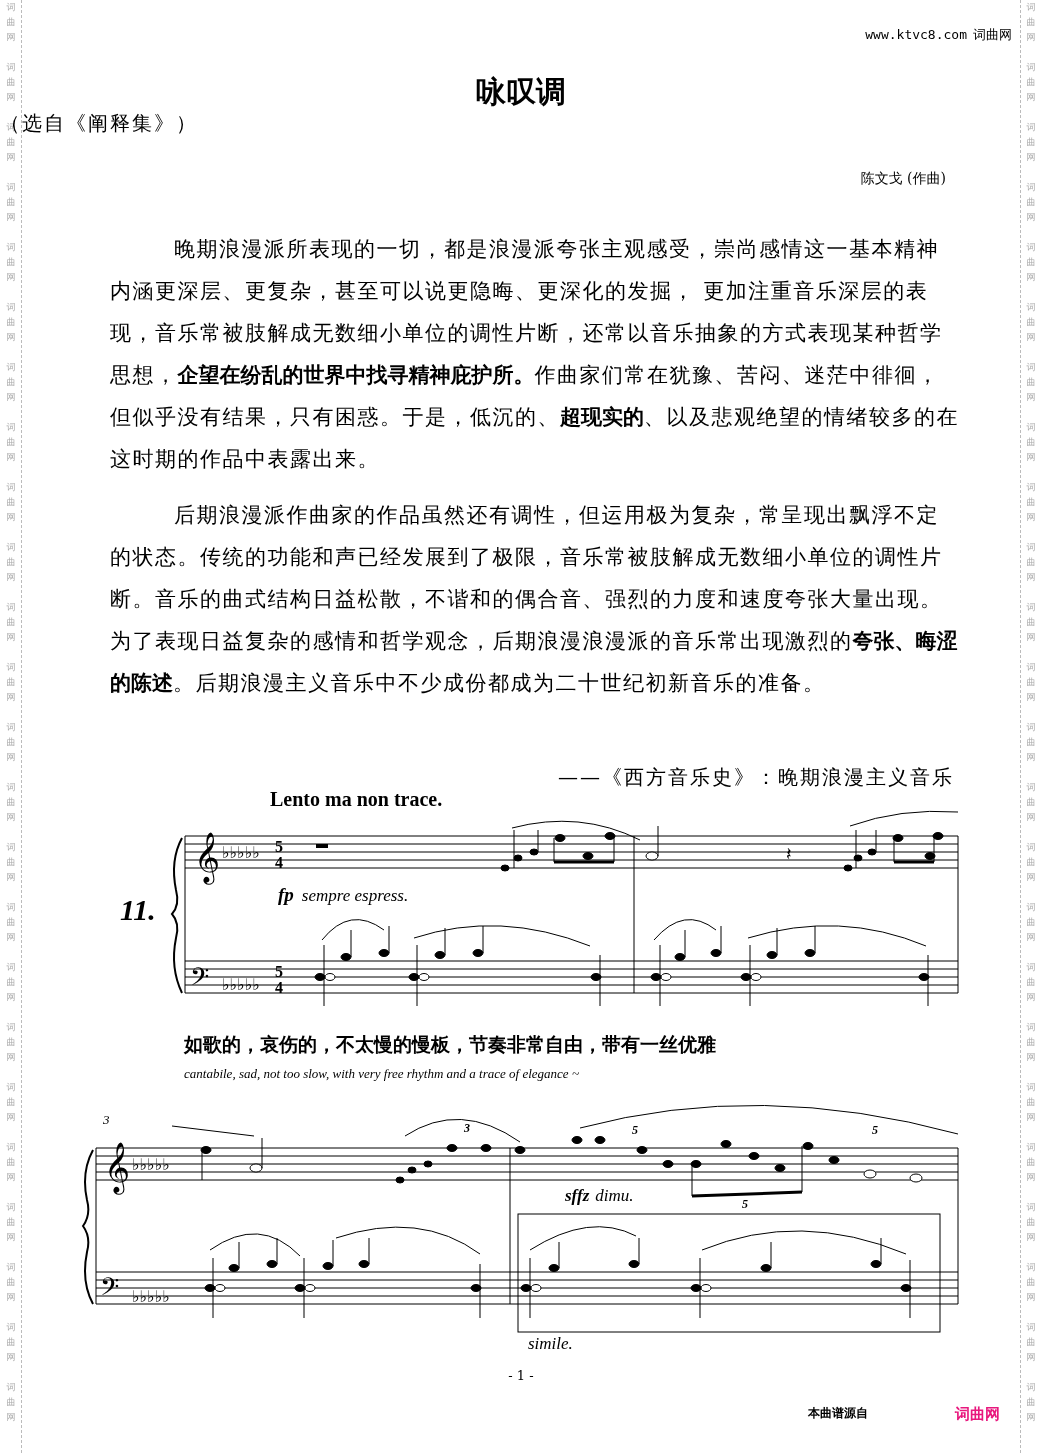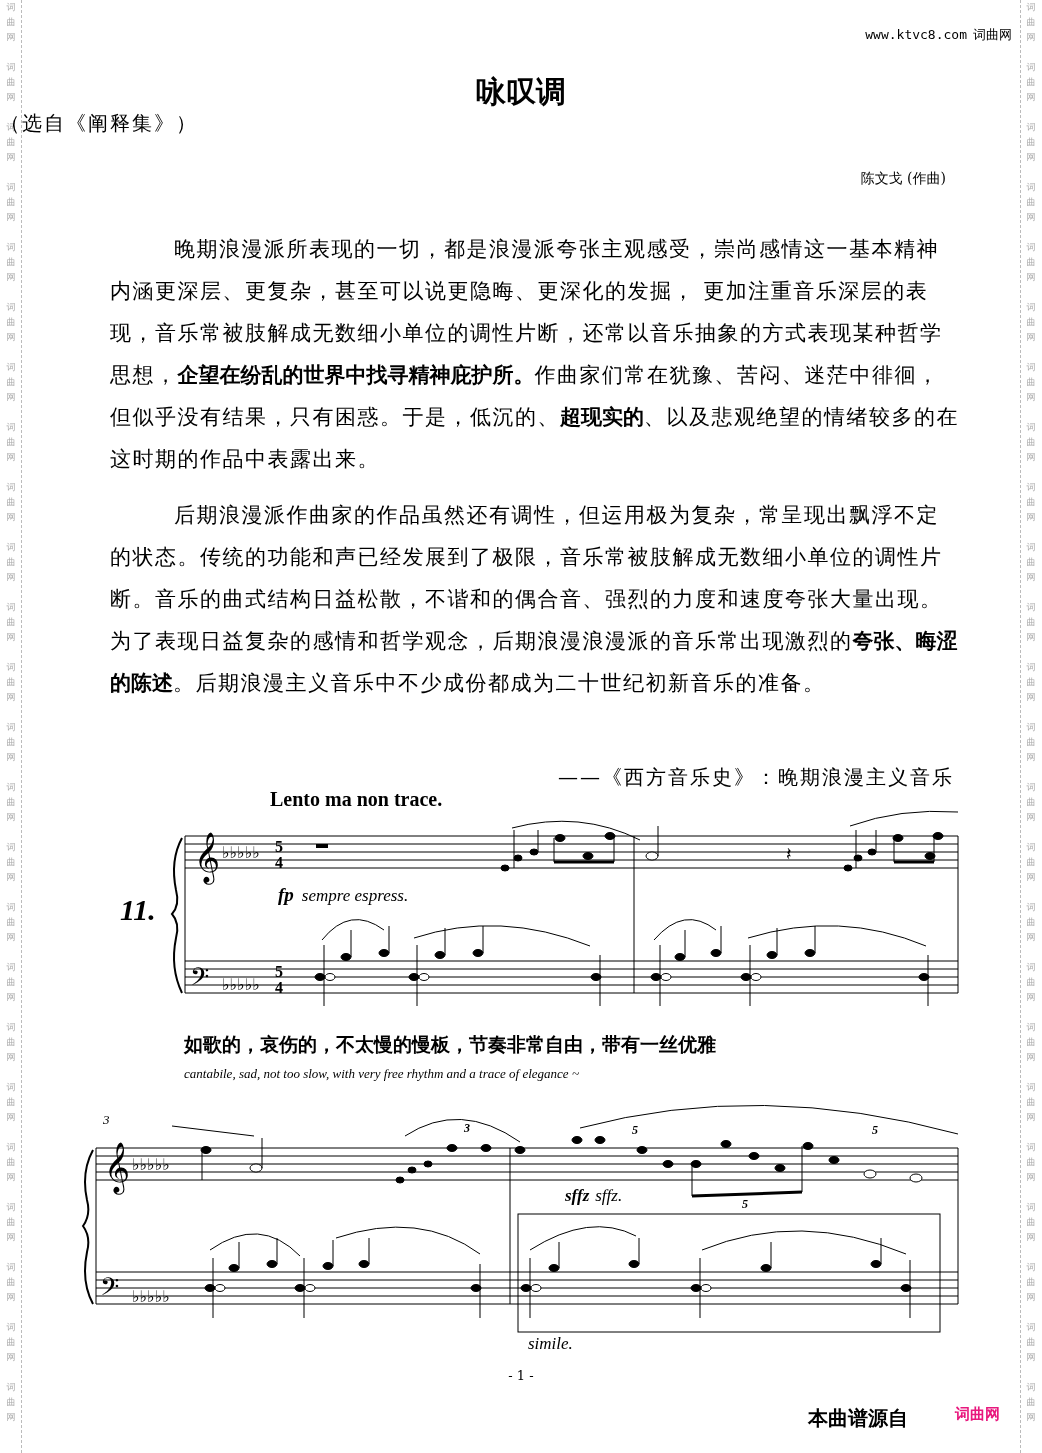--- a/index.html
+++ b/index.html
@@ -25,21 +25,21 @@
   .sys-num { position: absolute; top: 893px; left: 120px; font-family: "Liberation Serif", serif; font-weight: bold; font-style: italic; font-size: 30px; }
   .dyn1 { position: absolute; top: 884px; left: 278px; font-family: "Liberation Serif", serif; font-size: 17px; font-style: italic; }
   .dyn1 .fp { font-weight: bold; font-size: 19px; margin-right: 8px; text-align: center; }
   .desc-cn { position: absolute; top: 1032px; left: 184px; font-family: "DejaVu Sans", sans-serif; font-weight: bold; font-size: 19px; }
   .desc-en { position: absolute; top: 1066px; left: 184px; font-family: "Liberation Serif", serif; font-style: italic; font-size: 13px; }
   .meas-num { position: absolute; top: 1112px; left: 103px; font-family: "Liberation Serif", serif; font-style: italic; font-size: 13px; }
   .dyn2 { position: absolute; top: 1186px; left: 565px; font-family: "Liberation Serif", serif; font-style: italic; font-size: 17px; }
   .dyn2 .sffz { font-weight: bold; margin-right: 6px; }
   .simile { position: absolute; top: 1334px; left: 528px; font-family: "Liberation Serif", serif; font-style: italic; font-size: 17px; }
   .page-num { position: absolute; top: 1368px; left: 0; right: 0; text-align: center; font-size: 13px; }
-  .footer-src { position: absolute; top: 1405px; left: 808px; font-family: "DejaVu Sans", sans-serif; font-weight: bold; font-size: 20px; }
+  .footer-src { position: absolute; top: 1405px; left: 808px; font-family: "DejaVu Sans", sans-serif; font-weight: bold; font-size: 12px; }
   .footer-brand { position: absolute; top: 1405px; left: 955px; font-family: "DejaVu Sans", sans-serif; font-weight: bold; font-size: 15px; color: #e8177d; }
   svg.score { position: absolute; left: 0; top: 0; }
 </style>
 </head>
 <body>
 
 <div class="margin-strip margin-left" id="ml">
     <div class="grp">
       <span>词</span>
       <span>曲</span>
@@ -513,19 +513,19 @@
 
 <div class="tempo">Lento ma non trace.</div>
 <div class="sys-num">11.</div>
 <div class="dyn1">
   <span class="fp">fp</span><span>sempre espress.</span>
 </div>
 <div class="desc-cn">如歌的，哀伤的，不太慢的慢板，节奏非常自由，带有一丝优雅</div>
 <div class="desc-en">cantabile, sad, not too slow, with very free rhythm and a trace of elegance ~</div>
 <div class="meas-num">3</div>
 <div class="dyn2">
-  <span class="sffz">sffz</span><span>sffz.</span>
+  <span class="sffz">sffz</span><span>dimu.</span>
 </div>
 <div class="simile">simile.</div>
 
 <div class="page-num">- 1 -</div>
 <div class="footer-src">本曲谱源自</div>
 <div class="footer-brand">词曲网</div>
 
 </body></html>

